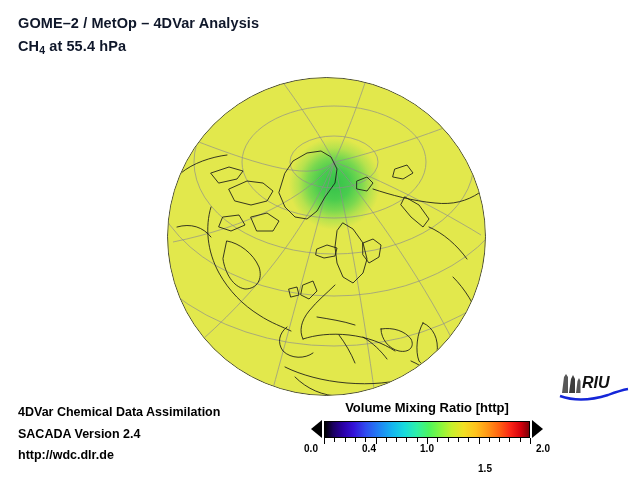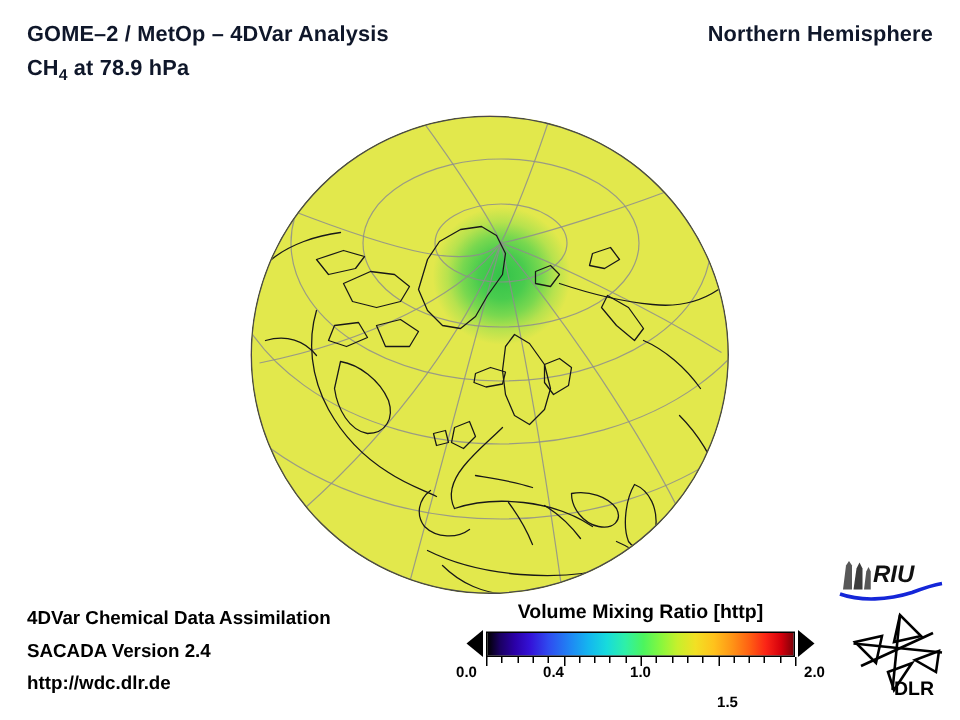--- a/index.html
+++ b/index.html
@@ -95,25 +95,24 @@
   .logo-dlr{position:absolute;left:566px;top:408px;width:66px;height:58px;}
   .logo-riu svg,.logo-dlr svg{display:block;}
 </style>
 </head>
 <body>
 
 <div class="page">
 
   <div class="hdr-left">
     <div class="hdr-line">GOME–2 / MetOp – 4DVar Analysis</div>
-    <div class="hdr-line"><span>CH</span><sub>4</sub><span> at 78.9 hPa</span></div>
+    <div class="hdr-line"><span>CH</span><sub>4</sub><span> at 55.4 hPa</span></div>
   </div>
 
   <div class="hdr-right">
-    <div class="hdr-line">Northern Hemisphere</div>
   </div>
 
   <div class="globe-wrap">
     <div class="globe">
       <div class="globe-field"></div>
       <div class="globe-limb"></div>
 
       <svg viewBox="0 0 319 319">
         <defs>
           <clipPath id="disc">
@@ -256,28 +255,14 @@
       <g>
         <path d="M4 22 L6 6 L8 3 L10 6 L10 22 Z" fill="#585858"></path>
         <path d="M11 22 L13 8 L15 4 L17 8 L17 22 Z" fill="#3d3d3d"></path>
         <path d="M18 22 L19.5 10 L21 7 L22.5 10 L22.5 22 Z" fill="#585858"></path>
       </g>
       <text x="24" y="17" font-family="Liberation Sans, sans-serif" font-size="16" font-weight="bold" font-style="italic" fill="#111">RIU</text>
       <path d="M2 25 C 16 30 34 29 50 24 C 58 21 64 19 70 18" fill="none" stroke="#1426d8" stroke-width="2.4"></path>
     </svg>
   </div>
 
-  <div class="logo-dlr">
-    <svg viewBox="0 0 66 58">
-      <g fill="none" stroke="#000" stroke-width="1.7">
-        <path d="M34 2 L30 20 L48 16 Z"></path>
-        <path d="M4 20 L22 16 L18 34 Z"></path>
-        <path d="M60 26 L44 32 L58 40 Z"></path>
-        <path d="M26 40 L42 34 L30 52 Z"></path>
-        <path d="M3 21 L62 27" stroke-width="1.7"></path>
-        <path d="M34 2 L29 52" stroke-width="1.7"></path>
-        <path d="M8 36 L56 14" stroke-width="1.7"></path>
-      </g>
-      <text x="30" y="55" font-family="Liberation Sans, sans-serif" font-size="13" font-weight="bold" fill="#000">DLR</text>
-    </svg>
-  </div>
 
 </div>
 
 </body></html>

